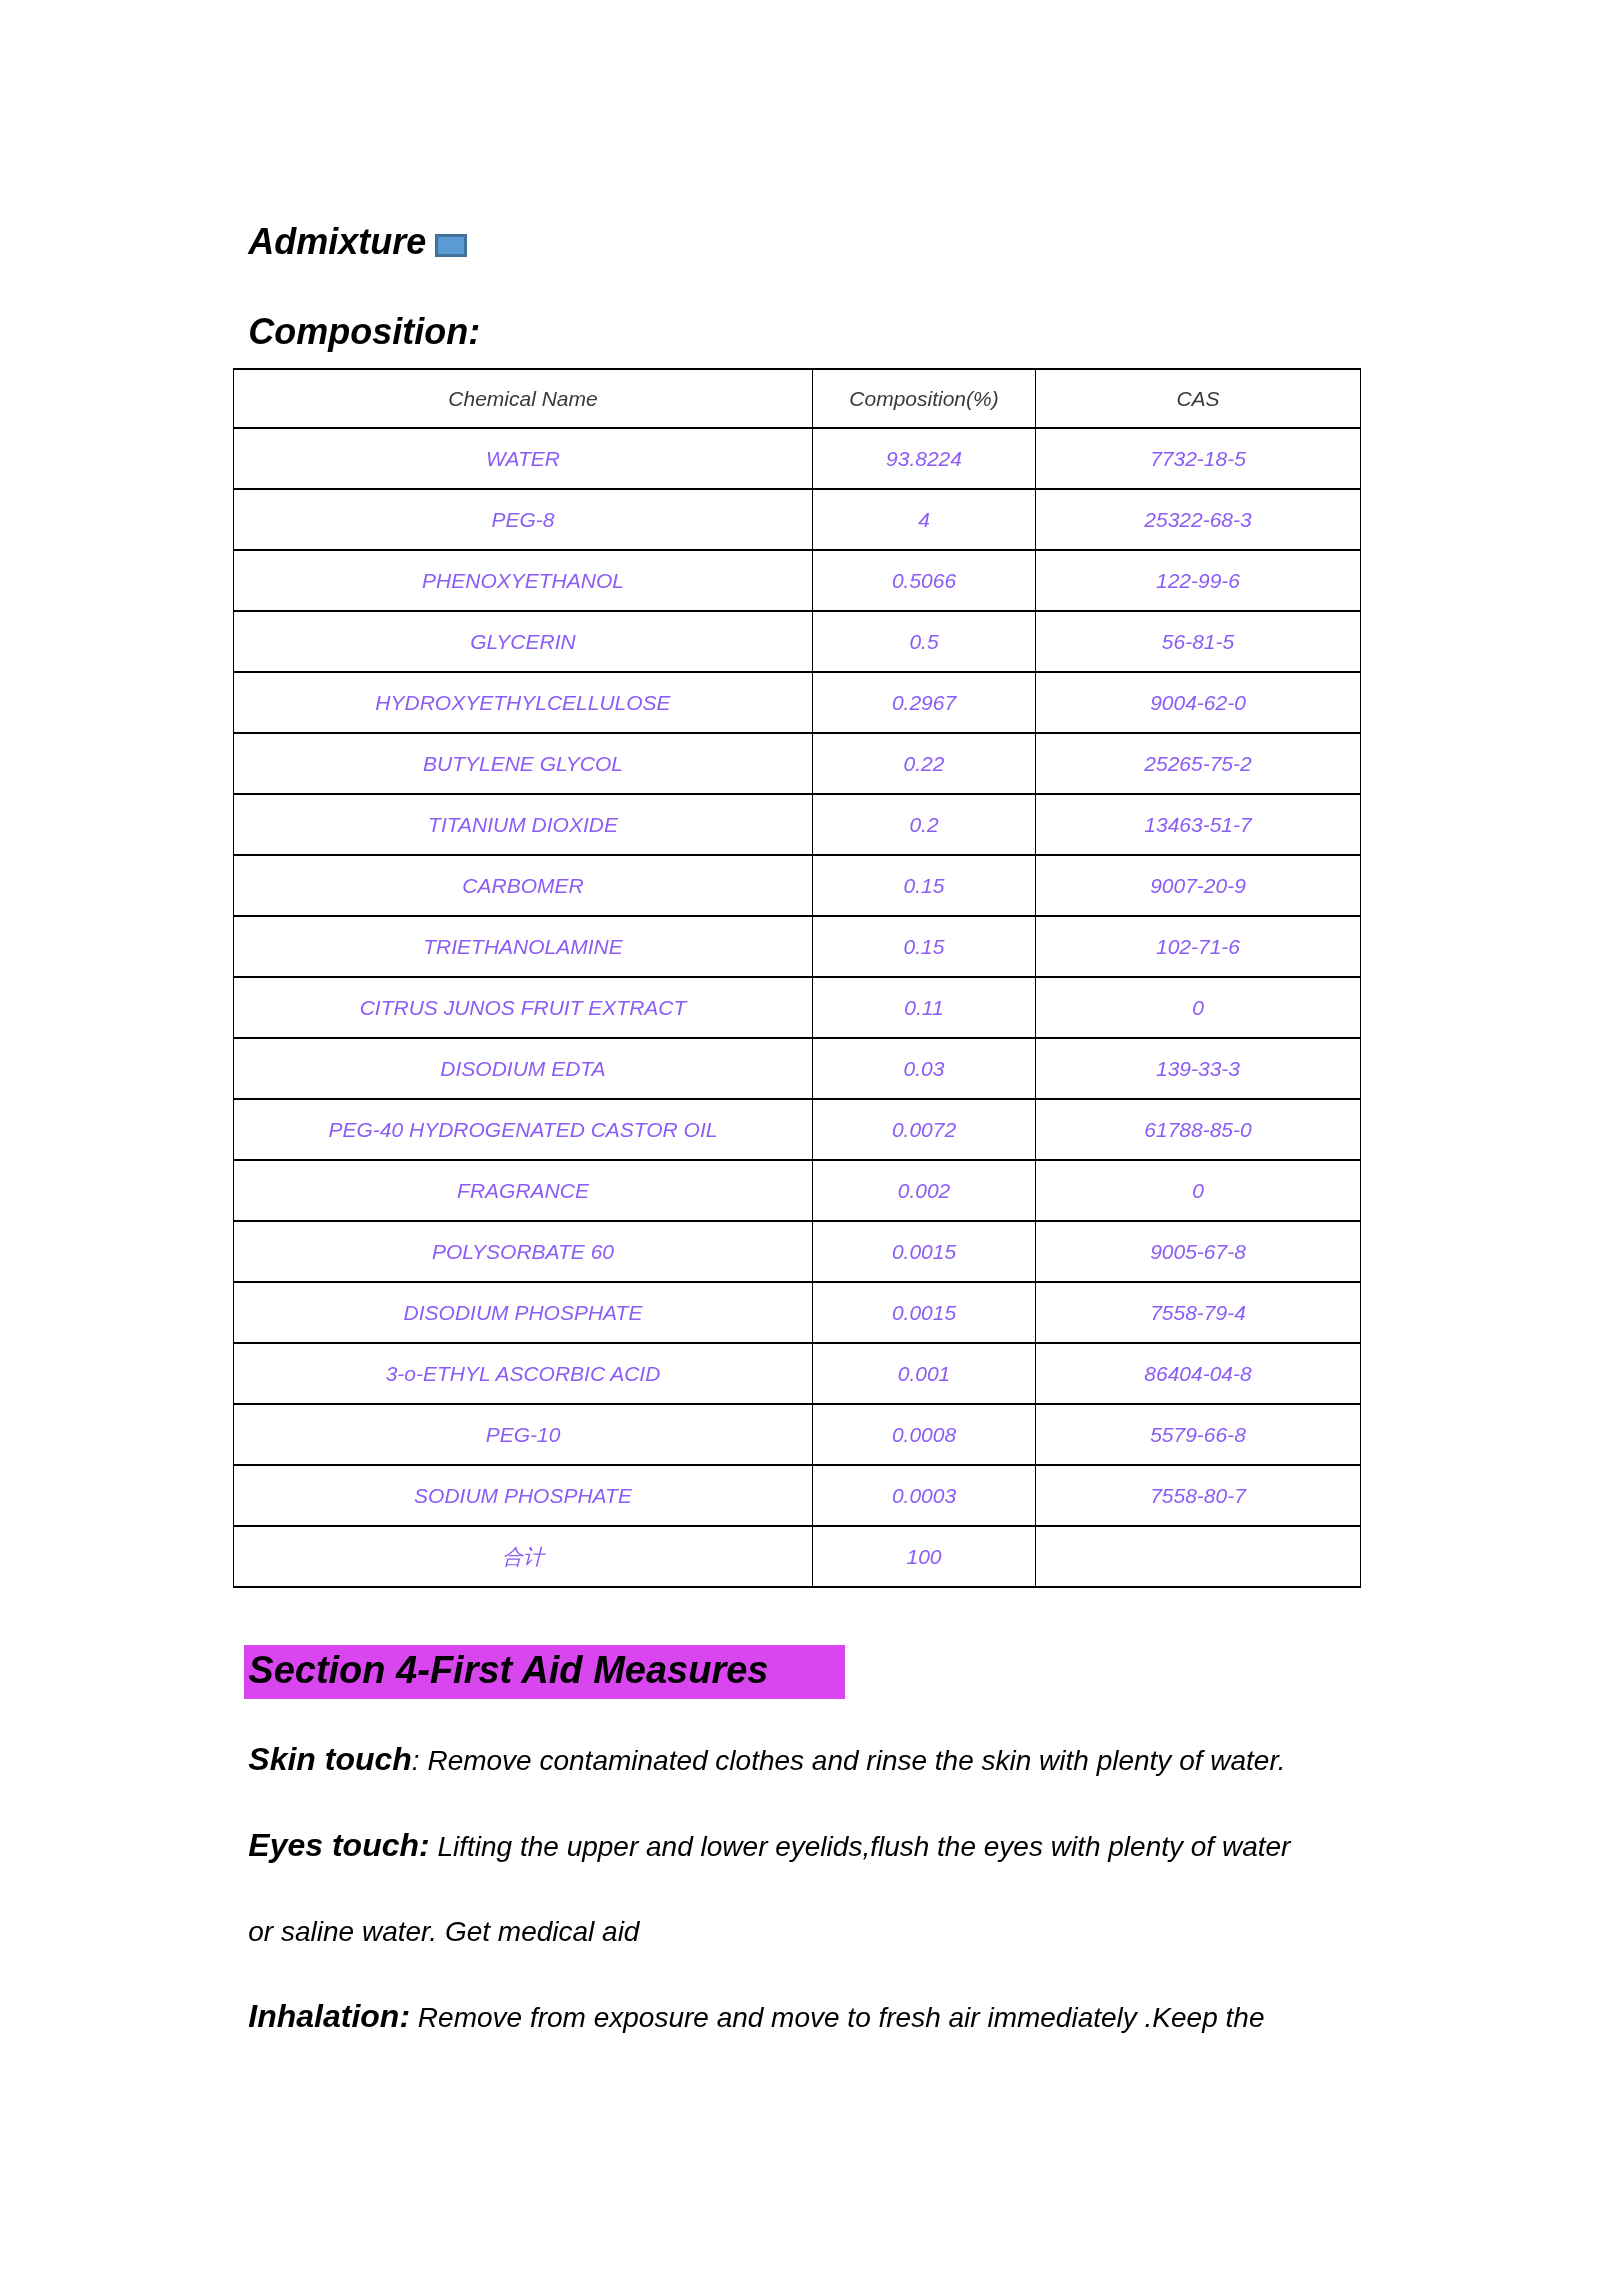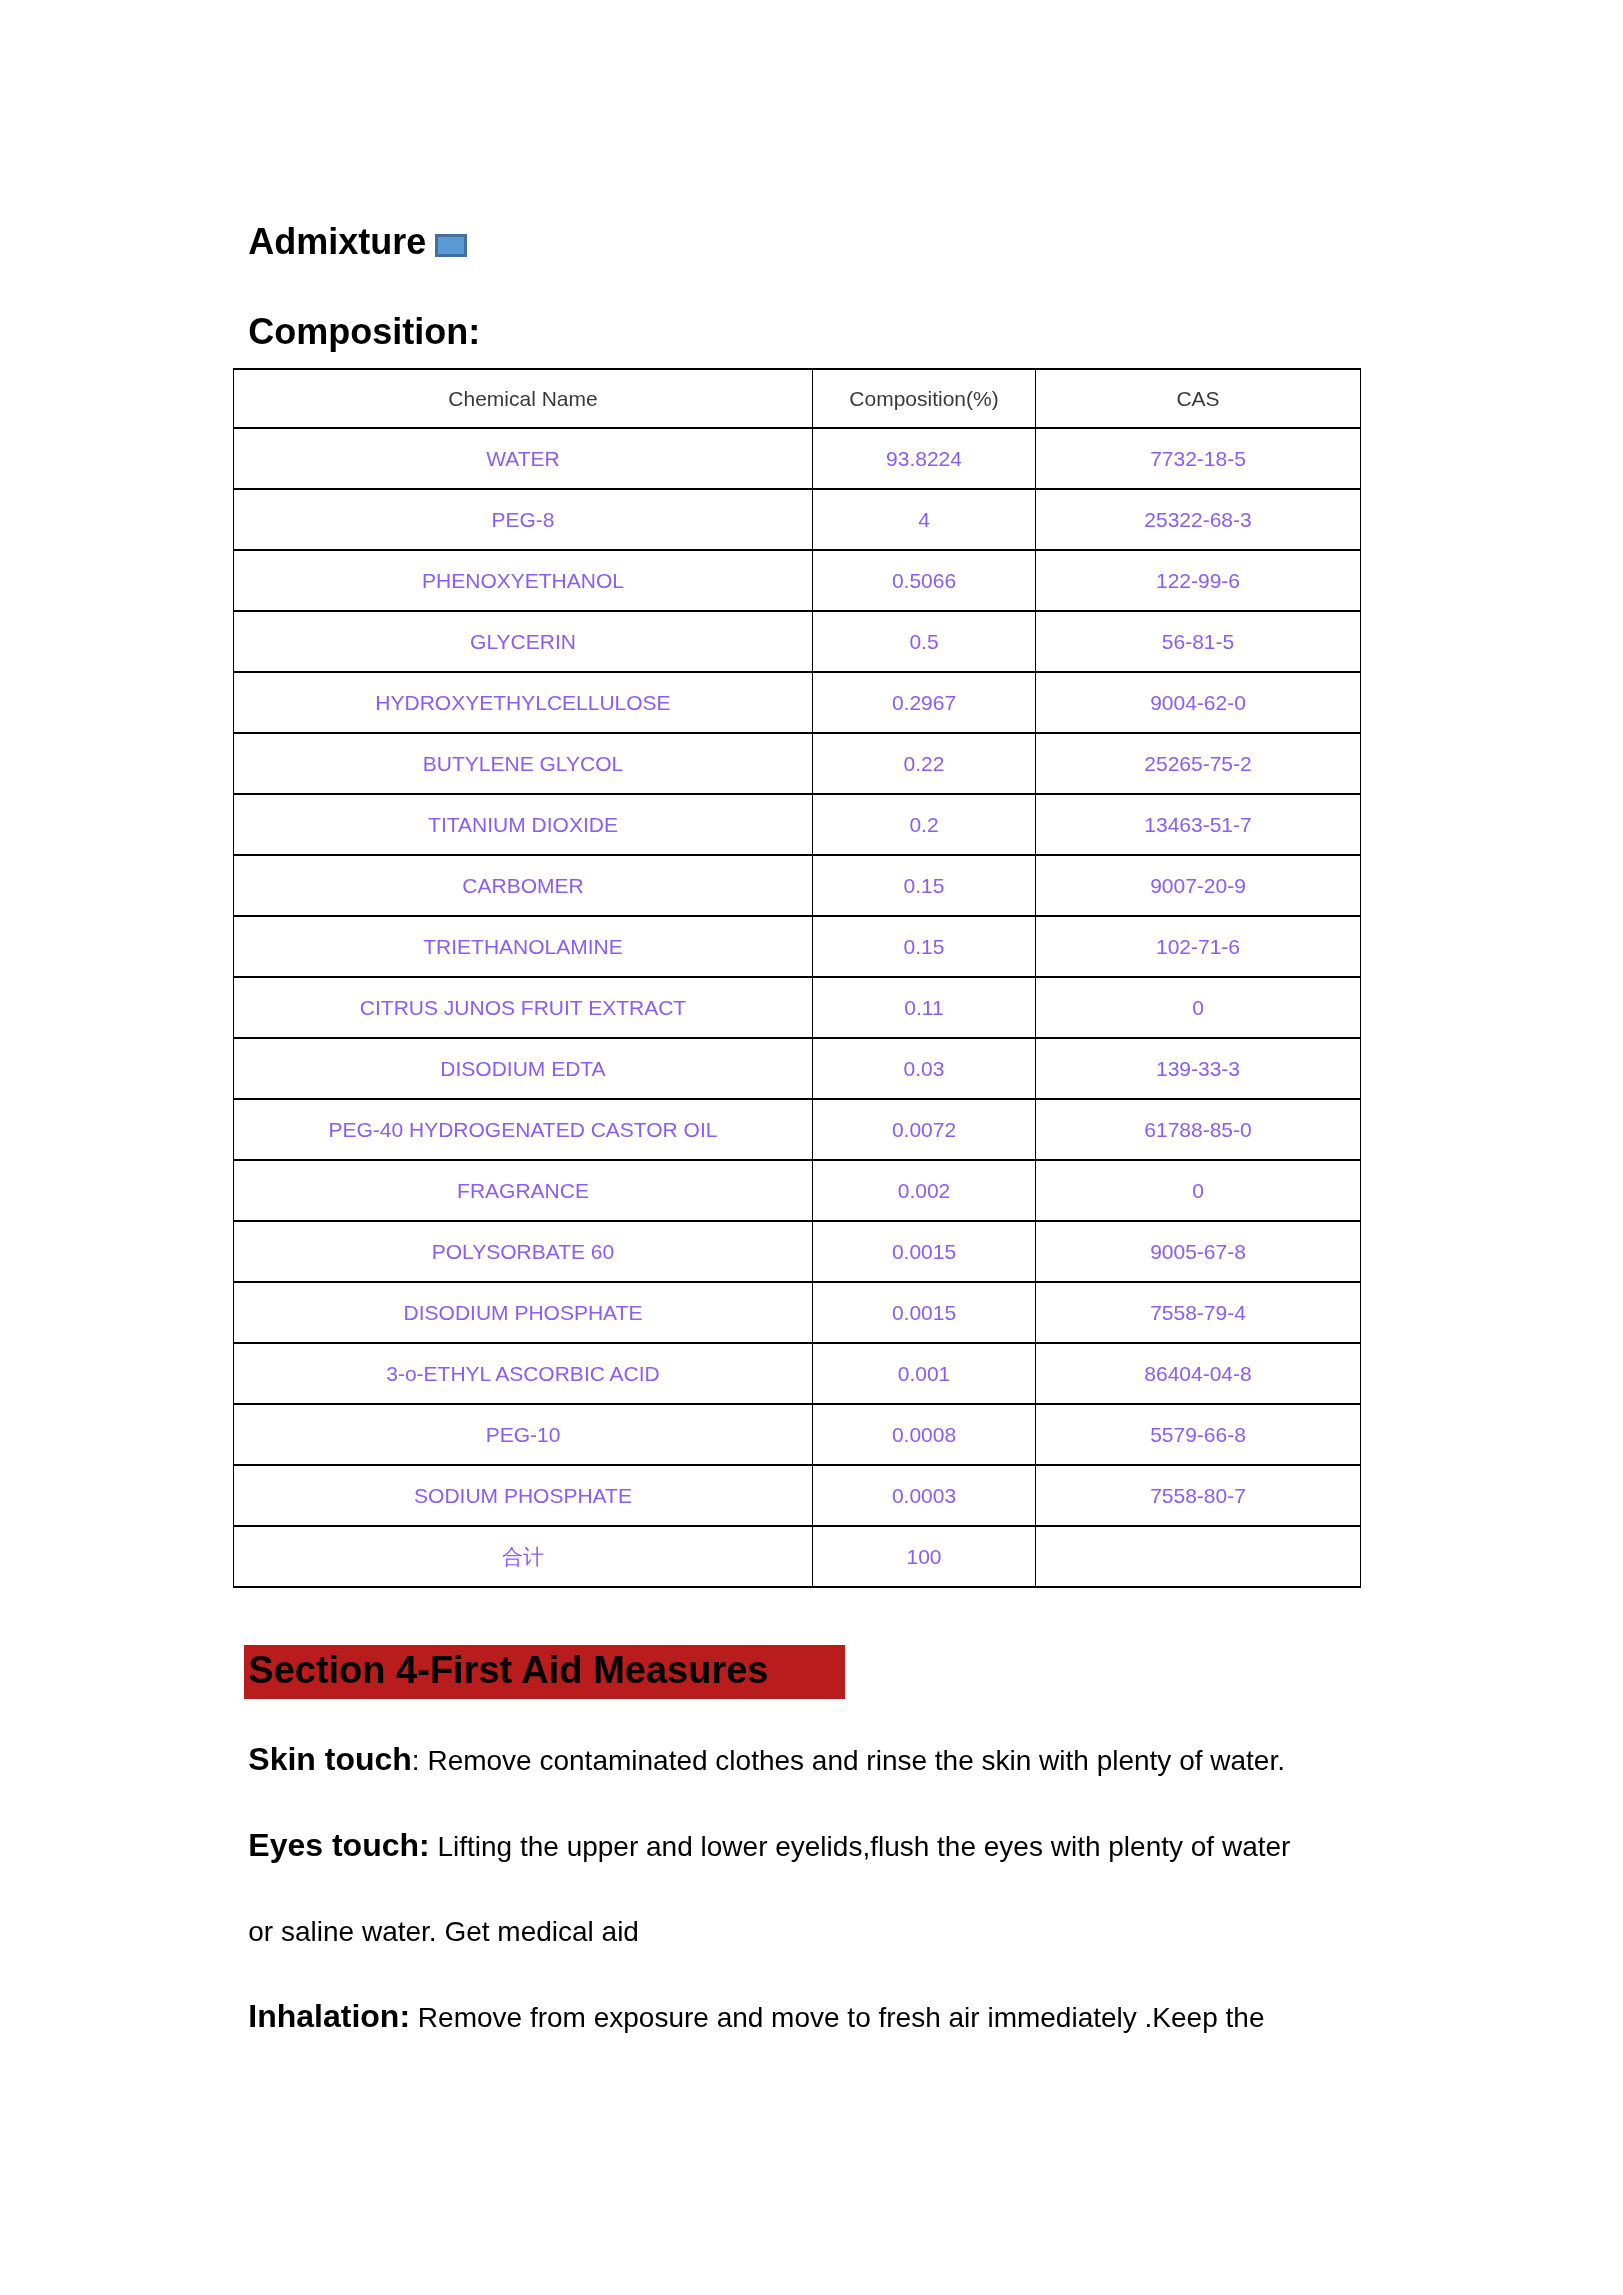--- a/index.html
+++ b/index.html
@@ -7,20 +7,21 @@
     margin: 0; padding: 0;
     background: #ffffff;
     width: 1623px; height: 2295px;
     overflow: hidden;
     font-family: "Liberation Sans", "DejaVu Sans", sans-serif;
     color: #000000;
   }
   .page {
     width: 1428px; height: 2295px;
     padding: 220px 225px 0 233px;
+    font-style: italic;
   }
   .doc-title {
     margin: 0 0 0 15.3px;
     font-size: 36px;
     font-weight: bold;
     line-height: 44px;
     white-space: nowrap;
   }
   .accent-square {
     display: inline-block;
@@ -199,21 +200,21 @@
     </tr>
     <tr>
       <td>合计</td>
       <td>100</td>
       <td></td>
     </tr>
   </tbody>
     </table>
 
   <h2 class="section-heading">
-    <span class="highlight" style="background: #b91c1c;">Section 4-First Aid Measures</span>
+    <span class="highlight" style="background: #d946ef;">Section 4-First Aid Measures</span>
   </h2>
 
   <p class="para first">
     <span class="lead">Skin touch</span><span>: Remove contaminated clothes and rinse the skin with plenty of water.</span>
   </p>
 
   <p class="para">
     <span class="lead">Eyes touch:</span><span> Lifting the upper and lower eyelids,flush the eyes with plenty of water</span>
   </p>
 

